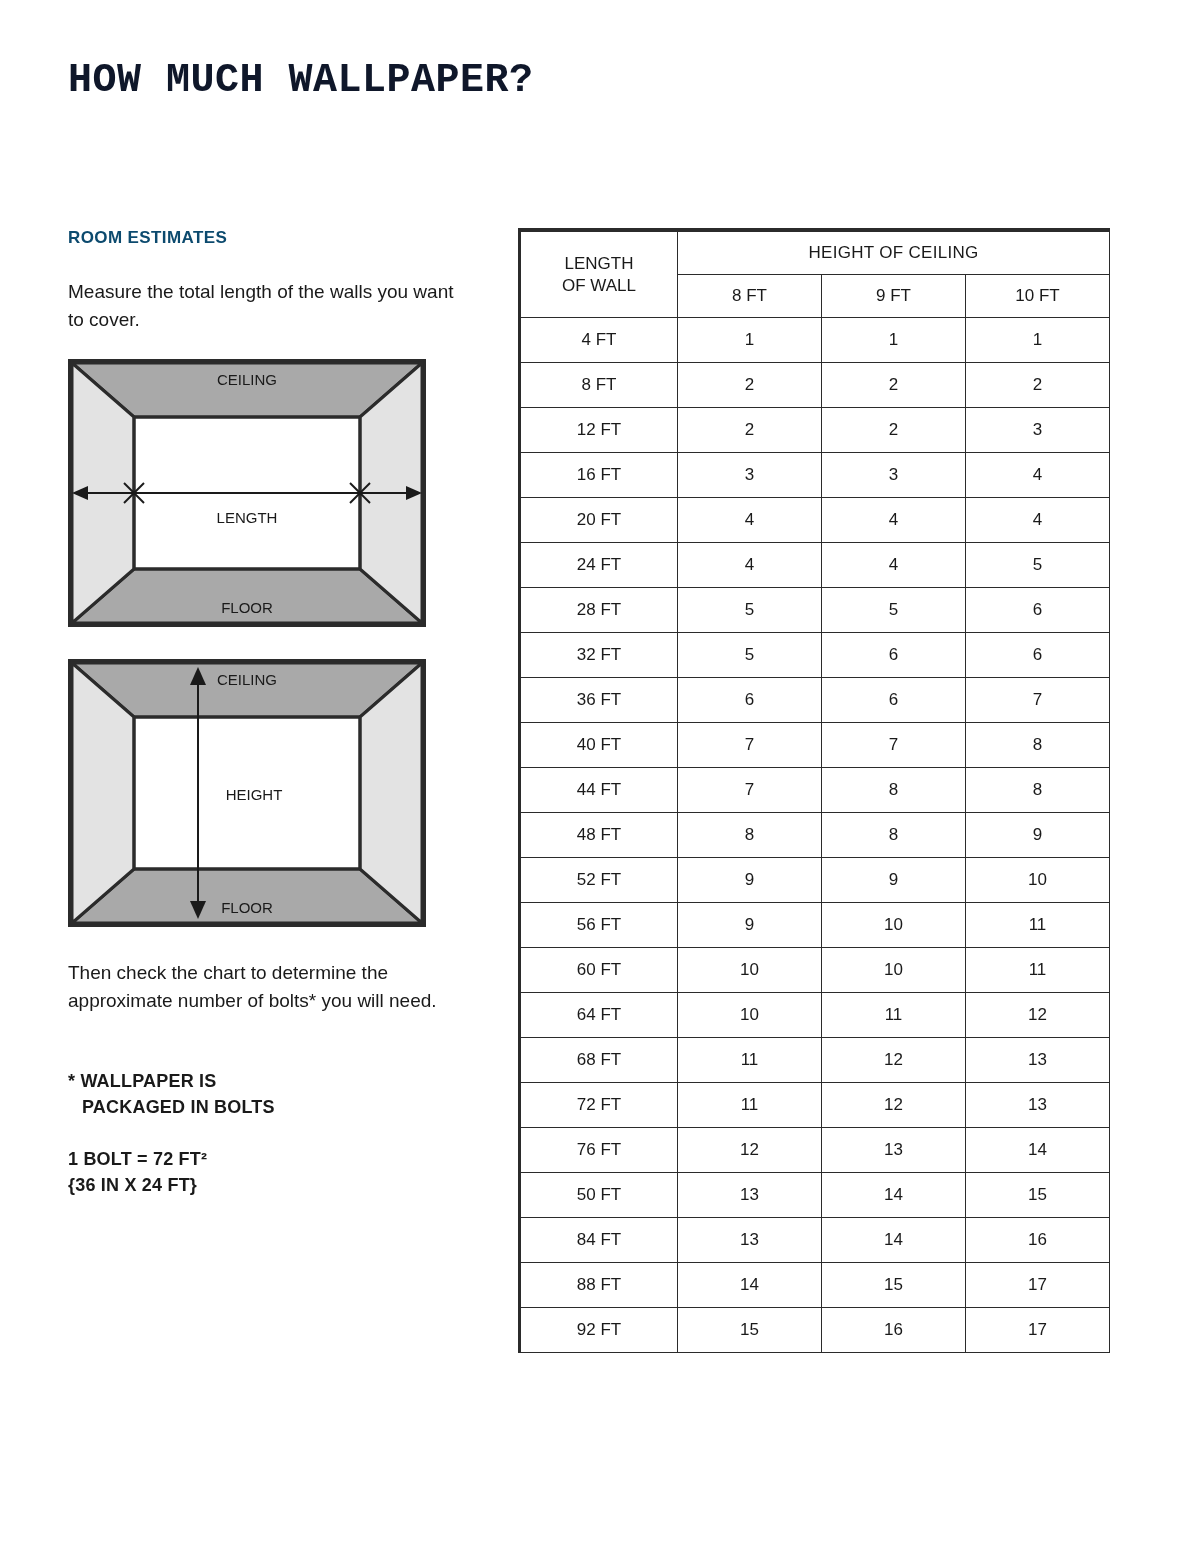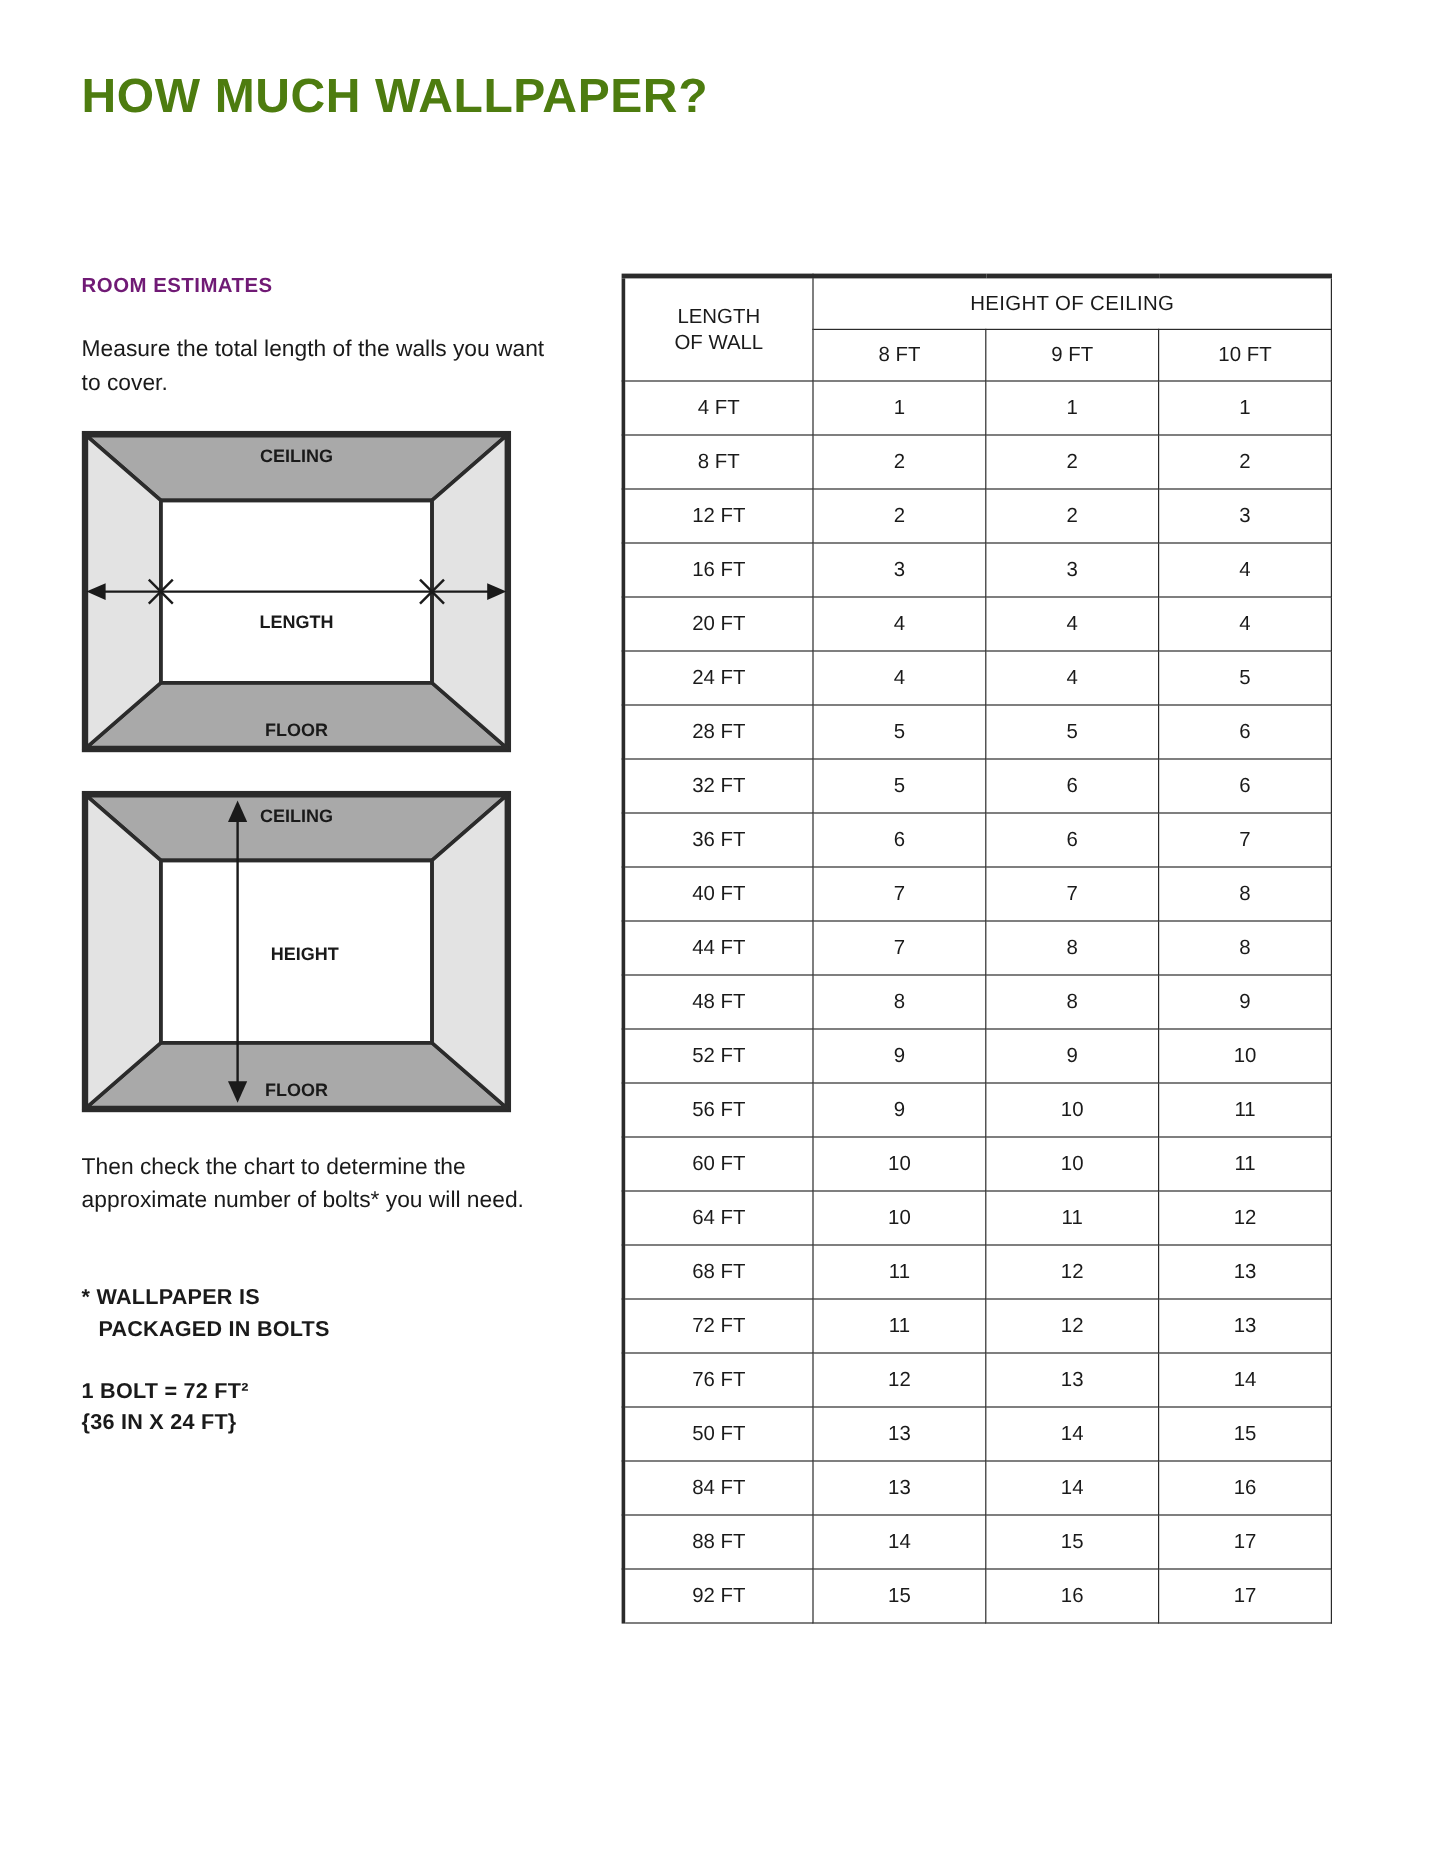--- a/index.html
+++ b/index.html
@@ -20,47 +20,47 @@
     width: 1200px;
     height: 1553px;
   }
   
   .title {
     position: absolute;
     left: 68px;
     top: 58px;
     font-size: 40px;
     font-weight: bold;
-    color: #4d7c0f;
+    color: #0f172a;
     letter-spacing: 0.5px;
+    font-family: Liberation Mono, monospace;
   }
   
   .left-col {
     position: absolute;
     left: 68px;
     top: 228px;
     width: 390px;
   }
   .section-head {
     font-size: 17px;
     font-weight: bold;
-    color: #701a75;
+    color: #0c4a6e;
     letter-spacing: 0.4px;
     margin-bottom: 30px;
   }
   .para {
     font-size: 19px;
     line-height: 1.45;
     color: #1a1a1a;
     margin: 0 0 0 0;
   }
   .diagram-wrap {
     margin-top: 26px;
     margin-bottom: 32px;
-    font-weight: bold;
   }
   .note-strong {
     font-size: 18px;
     font-weight: bold;
     line-height: 1.45;
     letter-spacing: 0.2px;
   }
   .note-indent {
     padding-left: 14px;
   }

